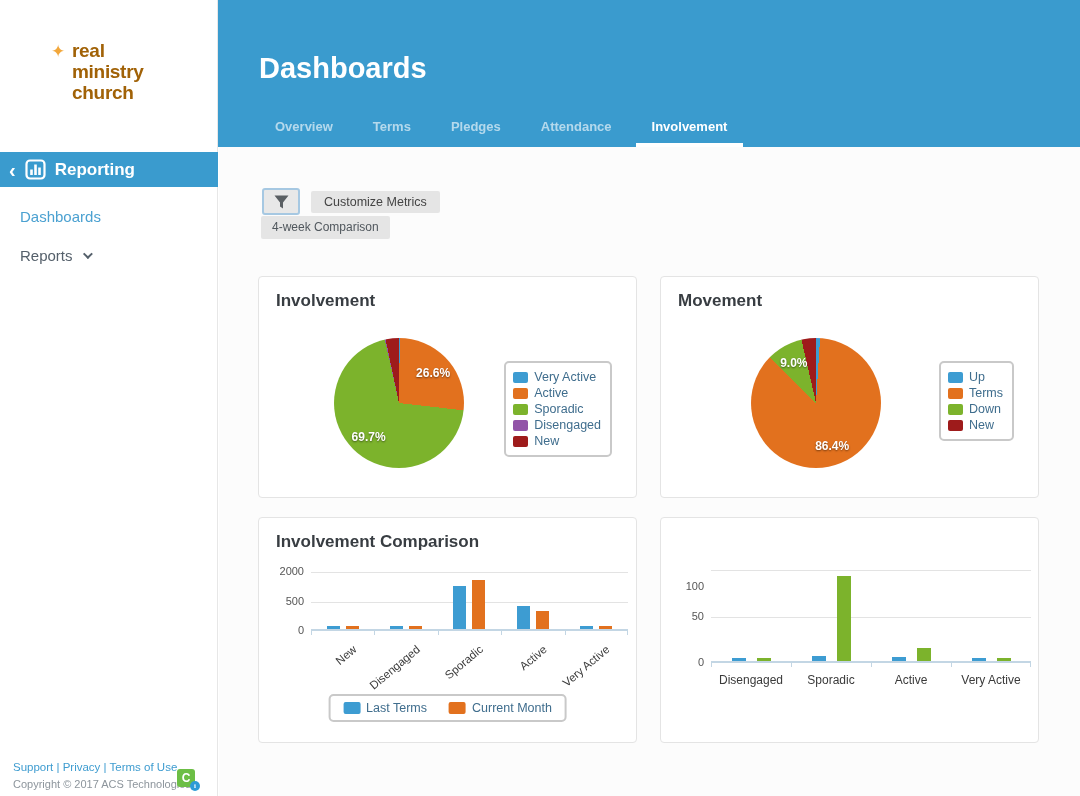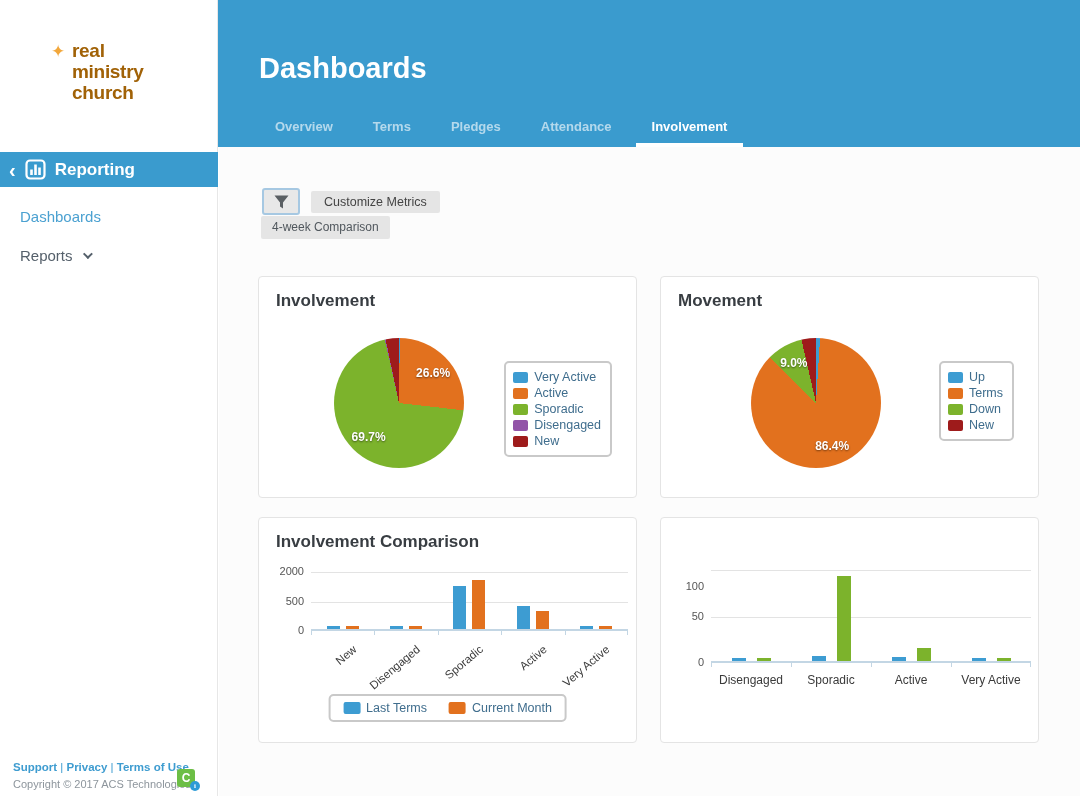--- a/index.html
+++ b/index.html
@@ -15,21 +15,21 @@
   .back-chevron { font-size:20px; font-weight:700; line-height:18px; margin-right:9px; cursor:pointer; }
   .reporting-icon { width:21px; height:21px; margin-right:9px; }
   .reporting-label { font-size:17px; font-weight:700; }
   .side-nav { position:absolute; left:20px; top:208px; }
   .side-nav-item { font-size:15px; margin-bottom:22px; cursor:pointer; display:flex; align-items:center; }
   .side-nav-item.active { color:#4BA1D1; }
   .side-nav-item.plain { color:#55606B; }
   .chev-down { display:inline-block; width:7px; height:7px; border-right:2px solid #55606B; border-bottom:2px solid #55606B; transform:rotate(45deg) translateY(-2px); margin-left:10px; }
   .side-footer { position:absolute; left:13px; bottom:6px; width:200px; }
   .side-links { font-size:11.5px; color:#3E9CD0; }
-  .side-links a { color:#3E9CD0; text-decoration:none; cursor:pointer;font-weight:bold; }
+  .side-links a { color:#3E9CD0; text-decoration:none; cursor:pointer; }
   .side-copy { font-size:11px; color:#8D959C; margin-top:5px; }
   .help-badge { position:absolute; right:18px; bottom:3px; width:18px; height:18px; background:#6CBE45; border-radius:3px; color:#fff; font-size:12px; font-weight:700; text-align:center; line-height:18px; cursor:pointer; }
   .help-badge .info-dot { position:absolute; right:-5px; bottom:-4px; width:10px; height:10px; border-radius:50%; background:#2E9BD6; color:#fff; font-size:7px; font-weight:700; line-height:10px; text-align:center; font-family:"Liberation Serif",serif; }
 
   
   .header { position:absolute; left:218px; top:0; width:862px; height:147px; background:#3A9BCE; }
   .page-title { position:absolute; left:41px; top:52px; color:#fff; font-size:29px; font-weight:700; }
   .tabs { position:absolute; left:41px; bottom:0; display:flex; gap:8px; }
   .tab { padding:0 16px 13px; font-size:13px; font-weight:700; color:rgba(255,255,255,0.62); cursor:pointer; }
   .tab.active { color:#fff; padding-bottom:9px; border-bottom:4px solid #fff; }

